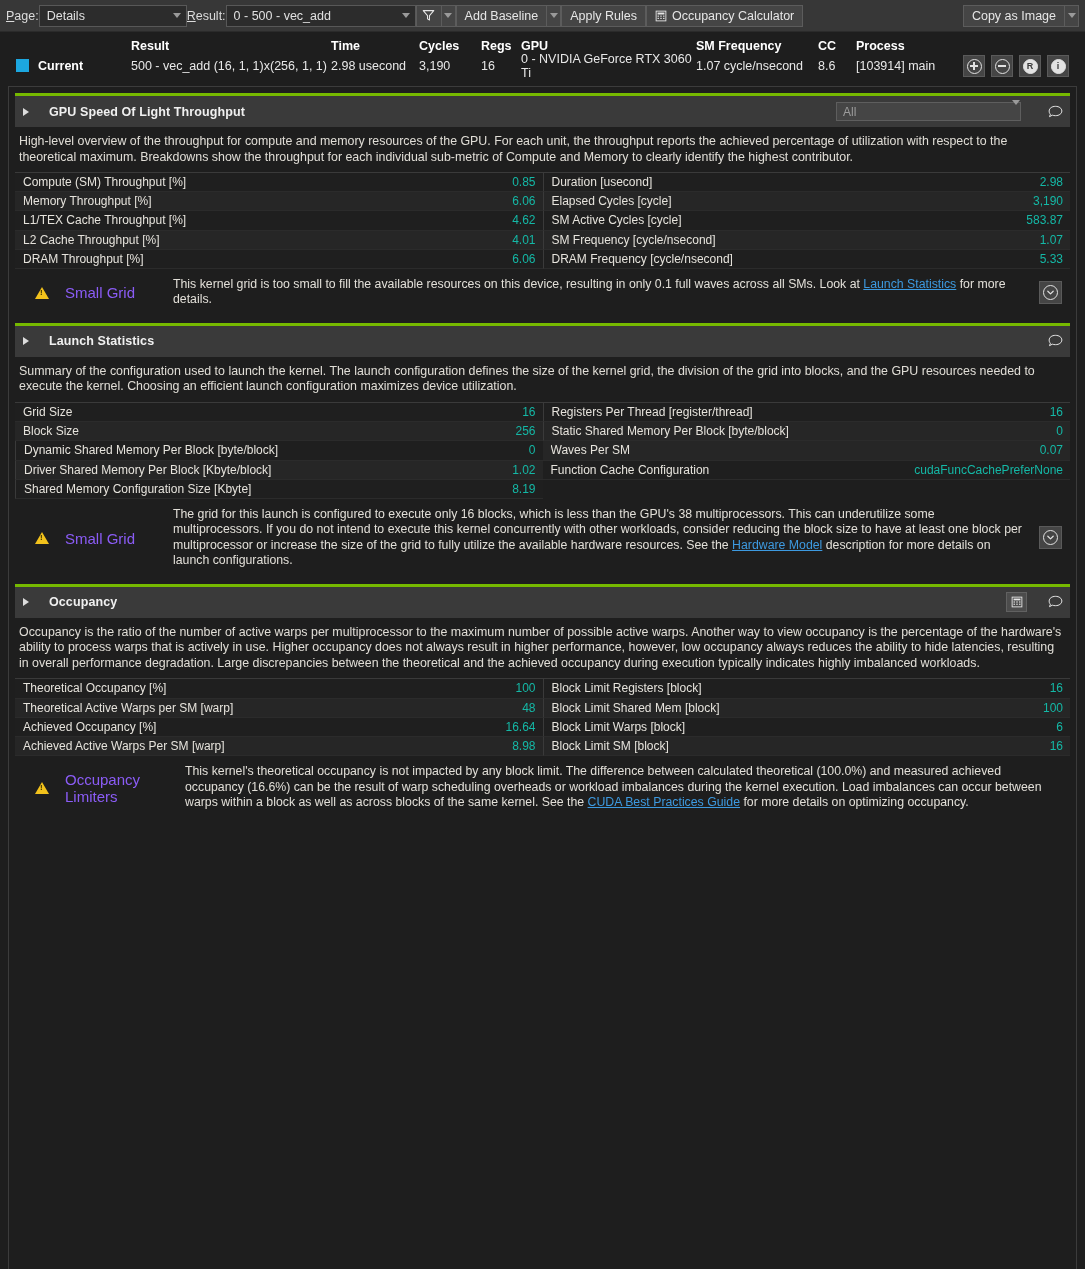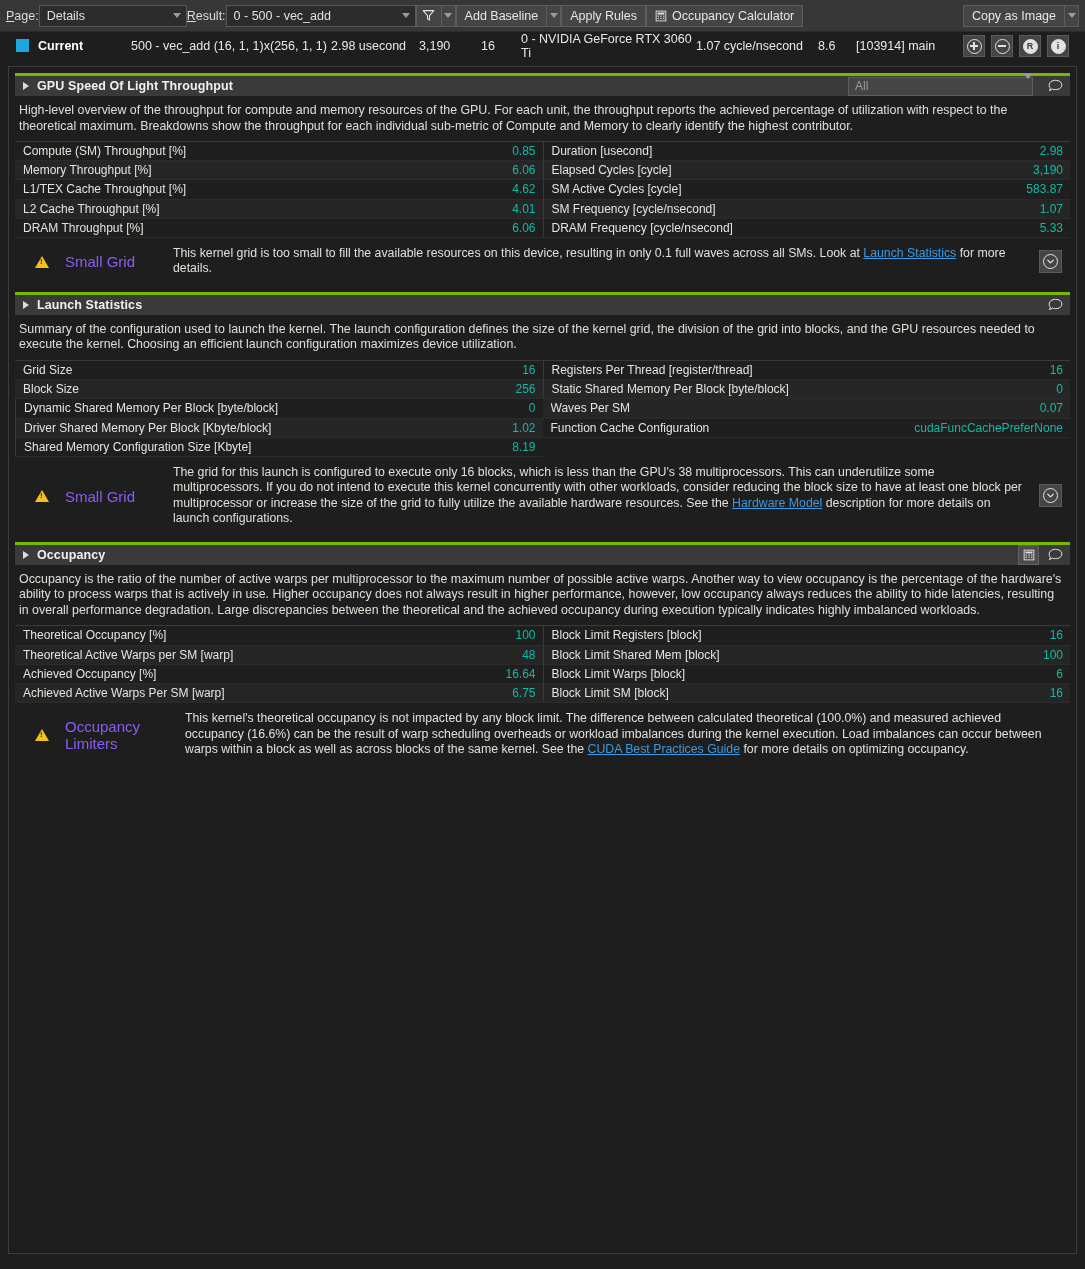--- a/index.html
+++ b/index.html
@@ -143,25 +143,25 @@
     height: 1188px;
     overflow: hidden;
     padding-bottom: 4px;
   }
 
   
   .section { margin: 6px 6px 0 6px; }
   .sec-head {
     background: #3a3a3a;
     border-top: 3px solid #76b900;
-    height: 23px;
+    height: 34px;
     display: flex;
     align-items: center;
     padding: 0 4px 0 8px;
-    gap: 6px;
+    gap: 18px;
   }
   .tri {
     width: 0; height: 0;
     border-top: 4.5px solid transparent;
     border-bottom: 4.5px solid transparent;
     border-left: 6px solid #dcdcdc;
     margin-right: 2px;
   }
   .sec-title {
     font-size: 12.5px;
@@ -341,20 +341,31 @@
     <div class="btn">
       <span>Copy as Image</span>
     </div>
     <div class="btn-split">
         <span class="arrow-gl"></span>
       </div>
   </div>
 </div>
 
 <div class="summary">
+  <div class="sum-row head">
+    <span class="c-label"></span>
+    <span class="c-result">Result</span>
+    <span class="c-time">Time</span>
+    <span class="c-cycles">Cycles</span>
+    <span class="c-regs">Regs</span>
+    <span class="c-gpu">GPU</span>
+    <span class="c-smf">SM Frequency</span>
+    <span class="c-cc">CC</span>
+    <span class="c-proc">Process</span>
+  </div>
   <div class="sum-row">
     <span class="c-label">
       <span class="sum-swatch" style="display:inline-block;vertical-align:-2px;"></span><span>Current</span>
     </span>
     <span class="c-result">500 - vec_add (16, 1, 1)x(256, 1, 1)</span>
     <span class="c-time">2.98 usecond</span>
     <span class="c-cycles">3,190</span>
     <span class="c-regs">16</span>
     <span class="c-gpu">0 - NVIDIA GeForce RTX 3060 Ti</span>
     <span class="c-smf">1.07 cycle/nsecond</span>
@@ -564,21 +575,21 @@
       <div class="mcell alt">
           <span class="mname">Achieved Occupancy [%]</span>
           <span class="mval">16.64</span>
         </div>
       <div class="mcell alt right-col">
           <span class="mname">Block Limit Warps [block]</span>
           <span class="mval">6</span>
         </div>
       <div class="mcell">
           <span class="mname">Achieved Active Warps Per SM [warp]</span>
-          <span class="mval">6.75</span>
+          <span class="mval">8.98</span>
         </div>
       <div class="mcell right-col">
           <span class="mname">Block Limit SM [block]</span>
           <span class="mval">16</span>
         </div>
     </div>
     <div class="rule">
       <span class="rule-ico rule-mid">
           <span class="warn-tri"></span>
         </span>

